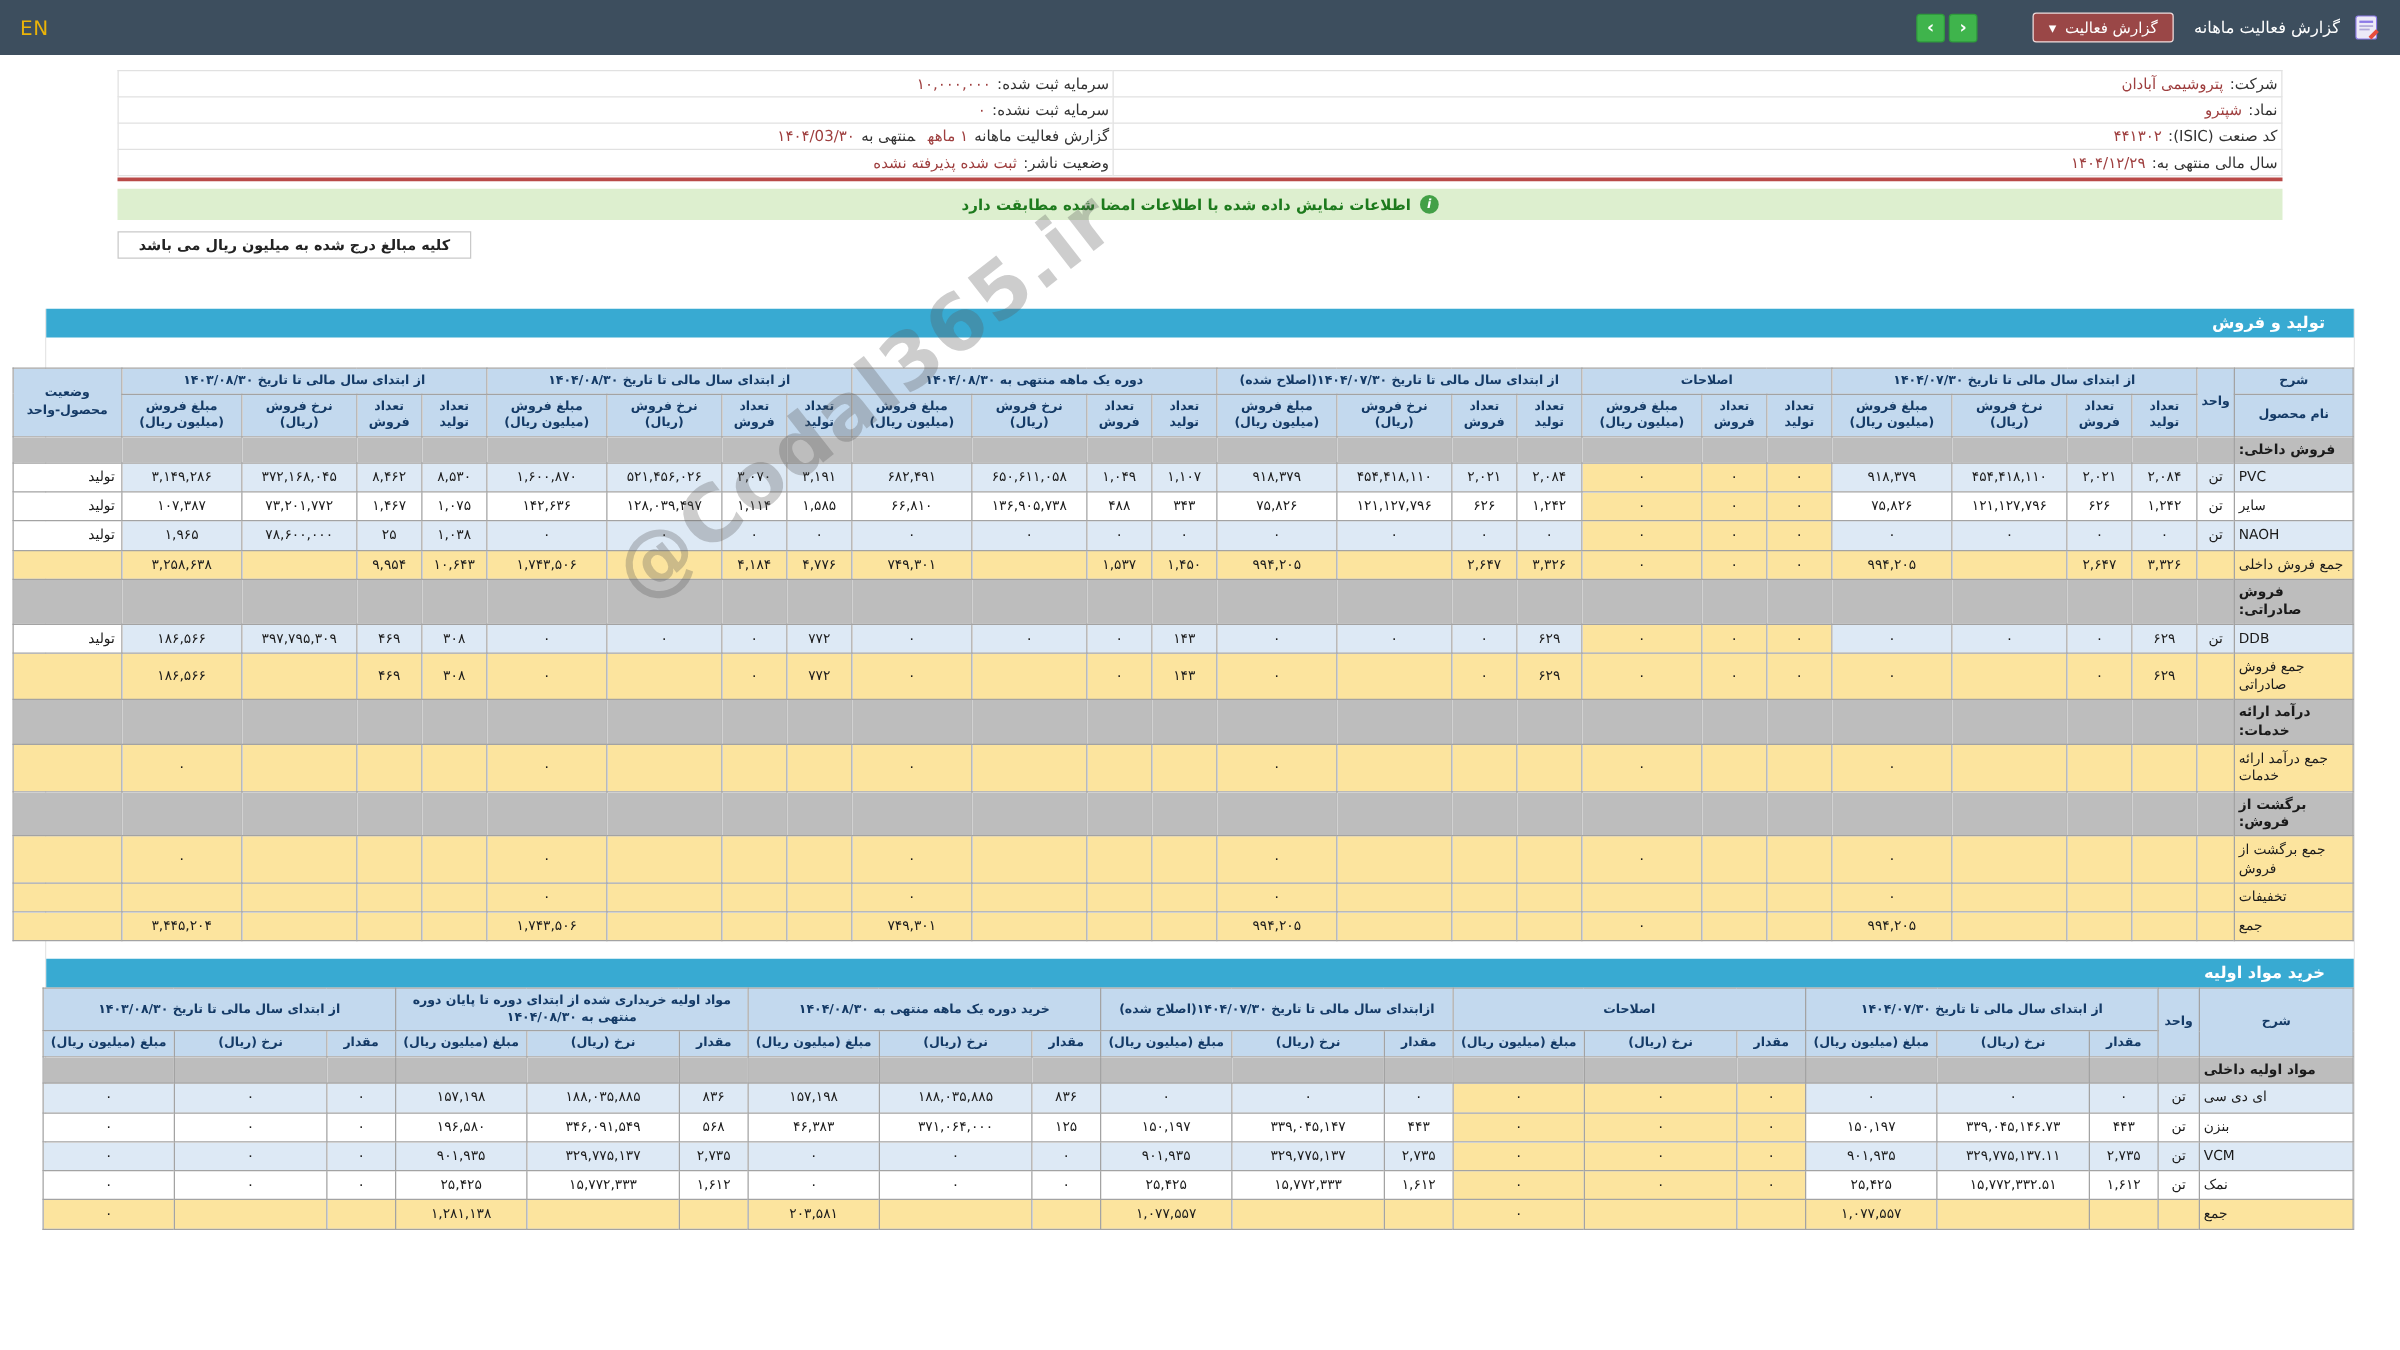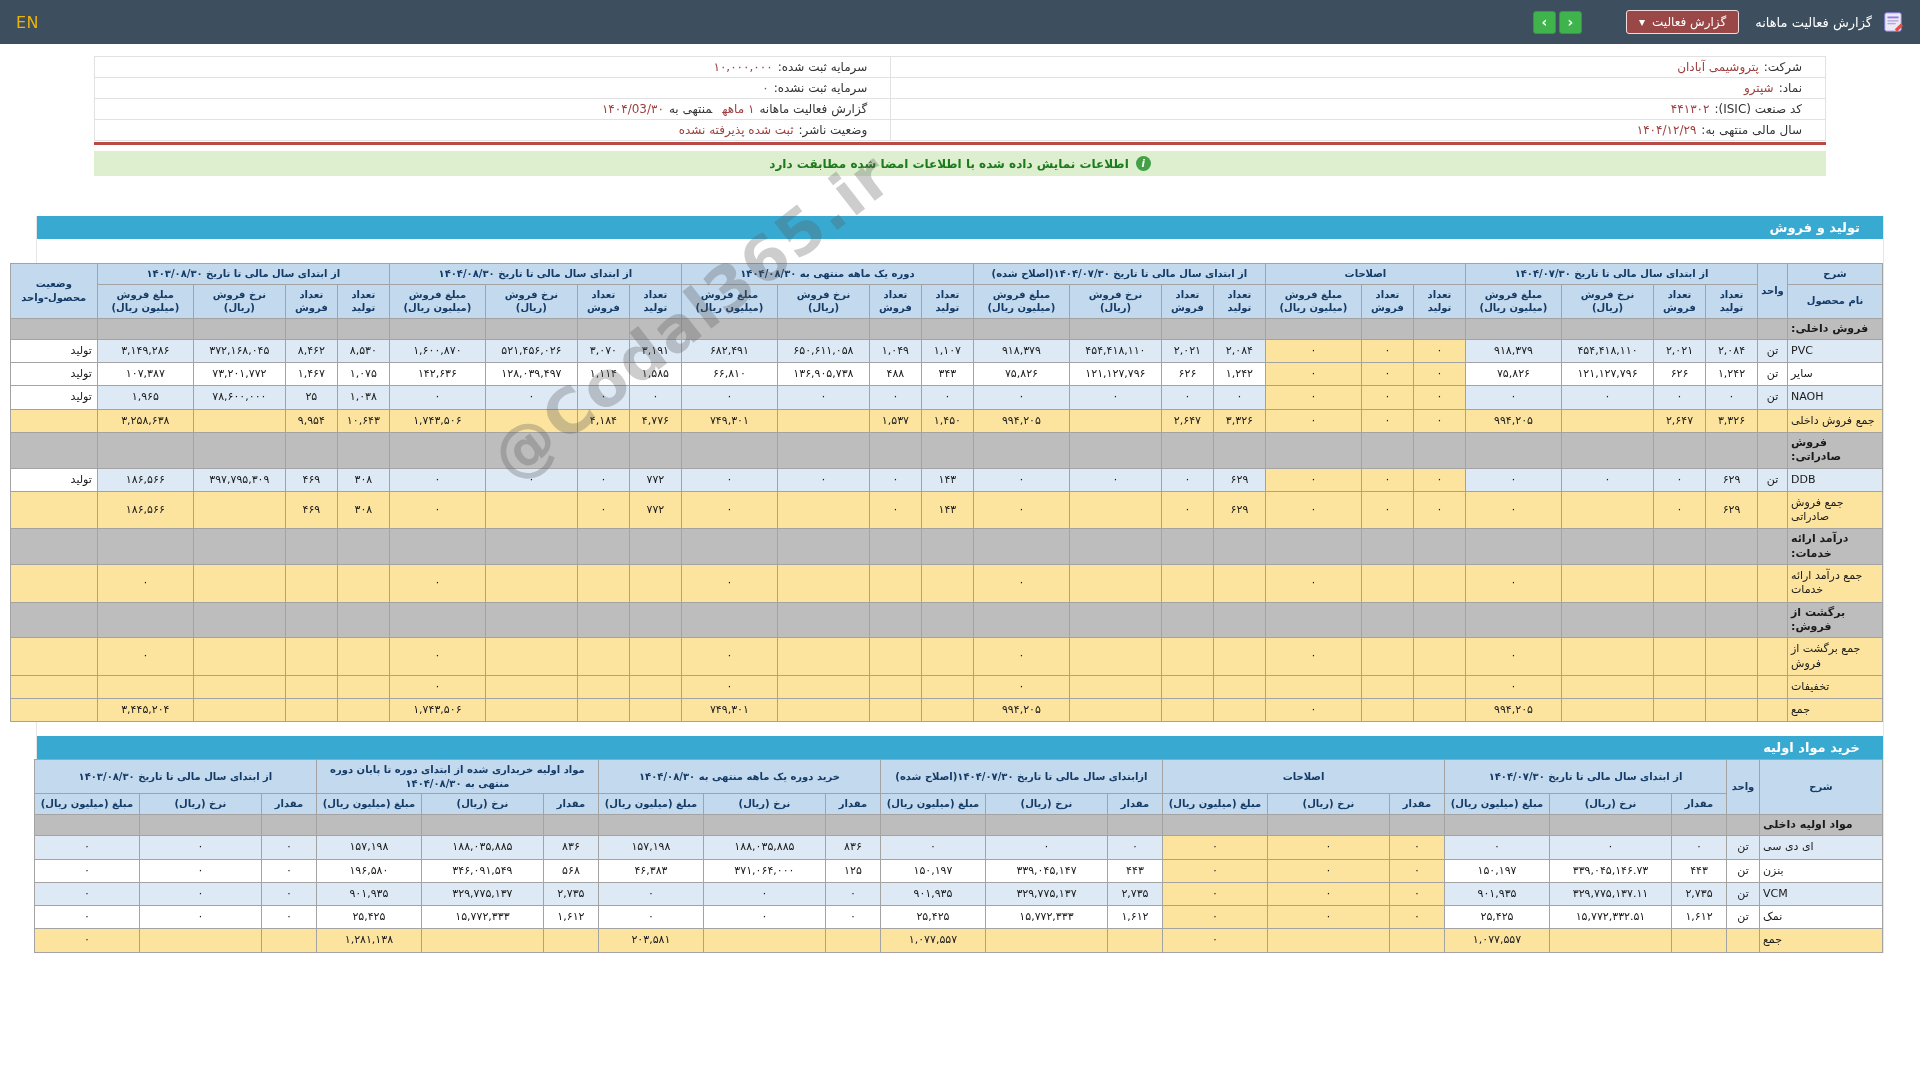--- a/index.html
+++ b/index.html
@@ -14,21 +14,21 @@
            padding:4px 12px;border-radius:3px;font-size:12px;cursor:pointer;font-family:inherit}
   .tb-navs{display:flex;gap:3px;direction:ltr;margin-right:44px}
   .nav-btn{width:23px;height:23px;background:#3fb44c;border:1px solid #2f9a3c;color:#fff;border-radius:3px;
            font-size:14px;line-height:1;cursor:pointer;font-weight:bold;font-family:inherit}
   .tb-spacer{flex:1}
   .tb-lang{color:#eab308;font-size:16px;cursor:pointer;text-decoration:none;letter-spacing:.5px}
 
   
   .info-wrap{margin:12px 94px 0 94px}
   table.info{width:100%;border-collapse:collapse;font-size:12px}
-  table.info td{border:1px solid #e1e1e1;padding:3px 23px;vertical-align:middle}
+  table.info td{border:1px solid #e1e1e1;padding:3px 3px;vertical-align:middle}
   .ilbl{color:#333}
   .ival{color:#9e3e3e;margin-right:5px;margin-left:10px}
   .ival.link{cursor:pointer}
   .red-line{height:3px;background:#b94a48;margin-top:1px}
   .sig-bar{margin-top:6px;background:#ddefcf;color:#1d7a1d;height:25px;display:flex;align-items:center;
            justify-content:center;gap:7px;font-size:12px;font-weight:bold}
   .info-icon{display:inline-block;width:15px;height:15px;border-radius:50%;background:#43a047;color:#fff;
              font-size:10px;line-height:15px;text-align:center;font-style:italic;font-weight:bold}
   .note-row{direction:ltr;margin-top:9px}
   .amounts-note{display:inline-block;border:1px solid #c9c9c9;background:#fff;padding:3px 16px;
@@ -112,20 +112,23 @@
         <tr>
           <td><span class="ilbl">سال مالی منتهی به:</span><span class="ival">۱۴۰۴/۱۲/۲۹</span></td>
           <td><span class="ilbl">وضعیت ناشر:</span><span class="ival">ثبت شده پذیرفته نشده</span></td>
         </tr>
       </tbody>
   </table>
   <div class="red-line"></div>
   <div class="sig-bar">
     <span class="info-icon">i</span>
     <span>اطلاعات نمایش داده شده با اطلاعات امضا شده مطابقت دارد</span>
+  </div>
+  <div class="note-row">
+    <div class="amounts-note">کلیه مبالغ درج شده به میلیون ریال می باشد</div>
   </div>
 </div>
 
 <div class="content">
   <div class="sec-bar">تولید و فروش</div>
   <div class="tbl-mount" id="sales-table-mount">
       <table class="rpt">
         <colgroup>
           <col style="width: 95px;">
           <col style="width: 30px;">

